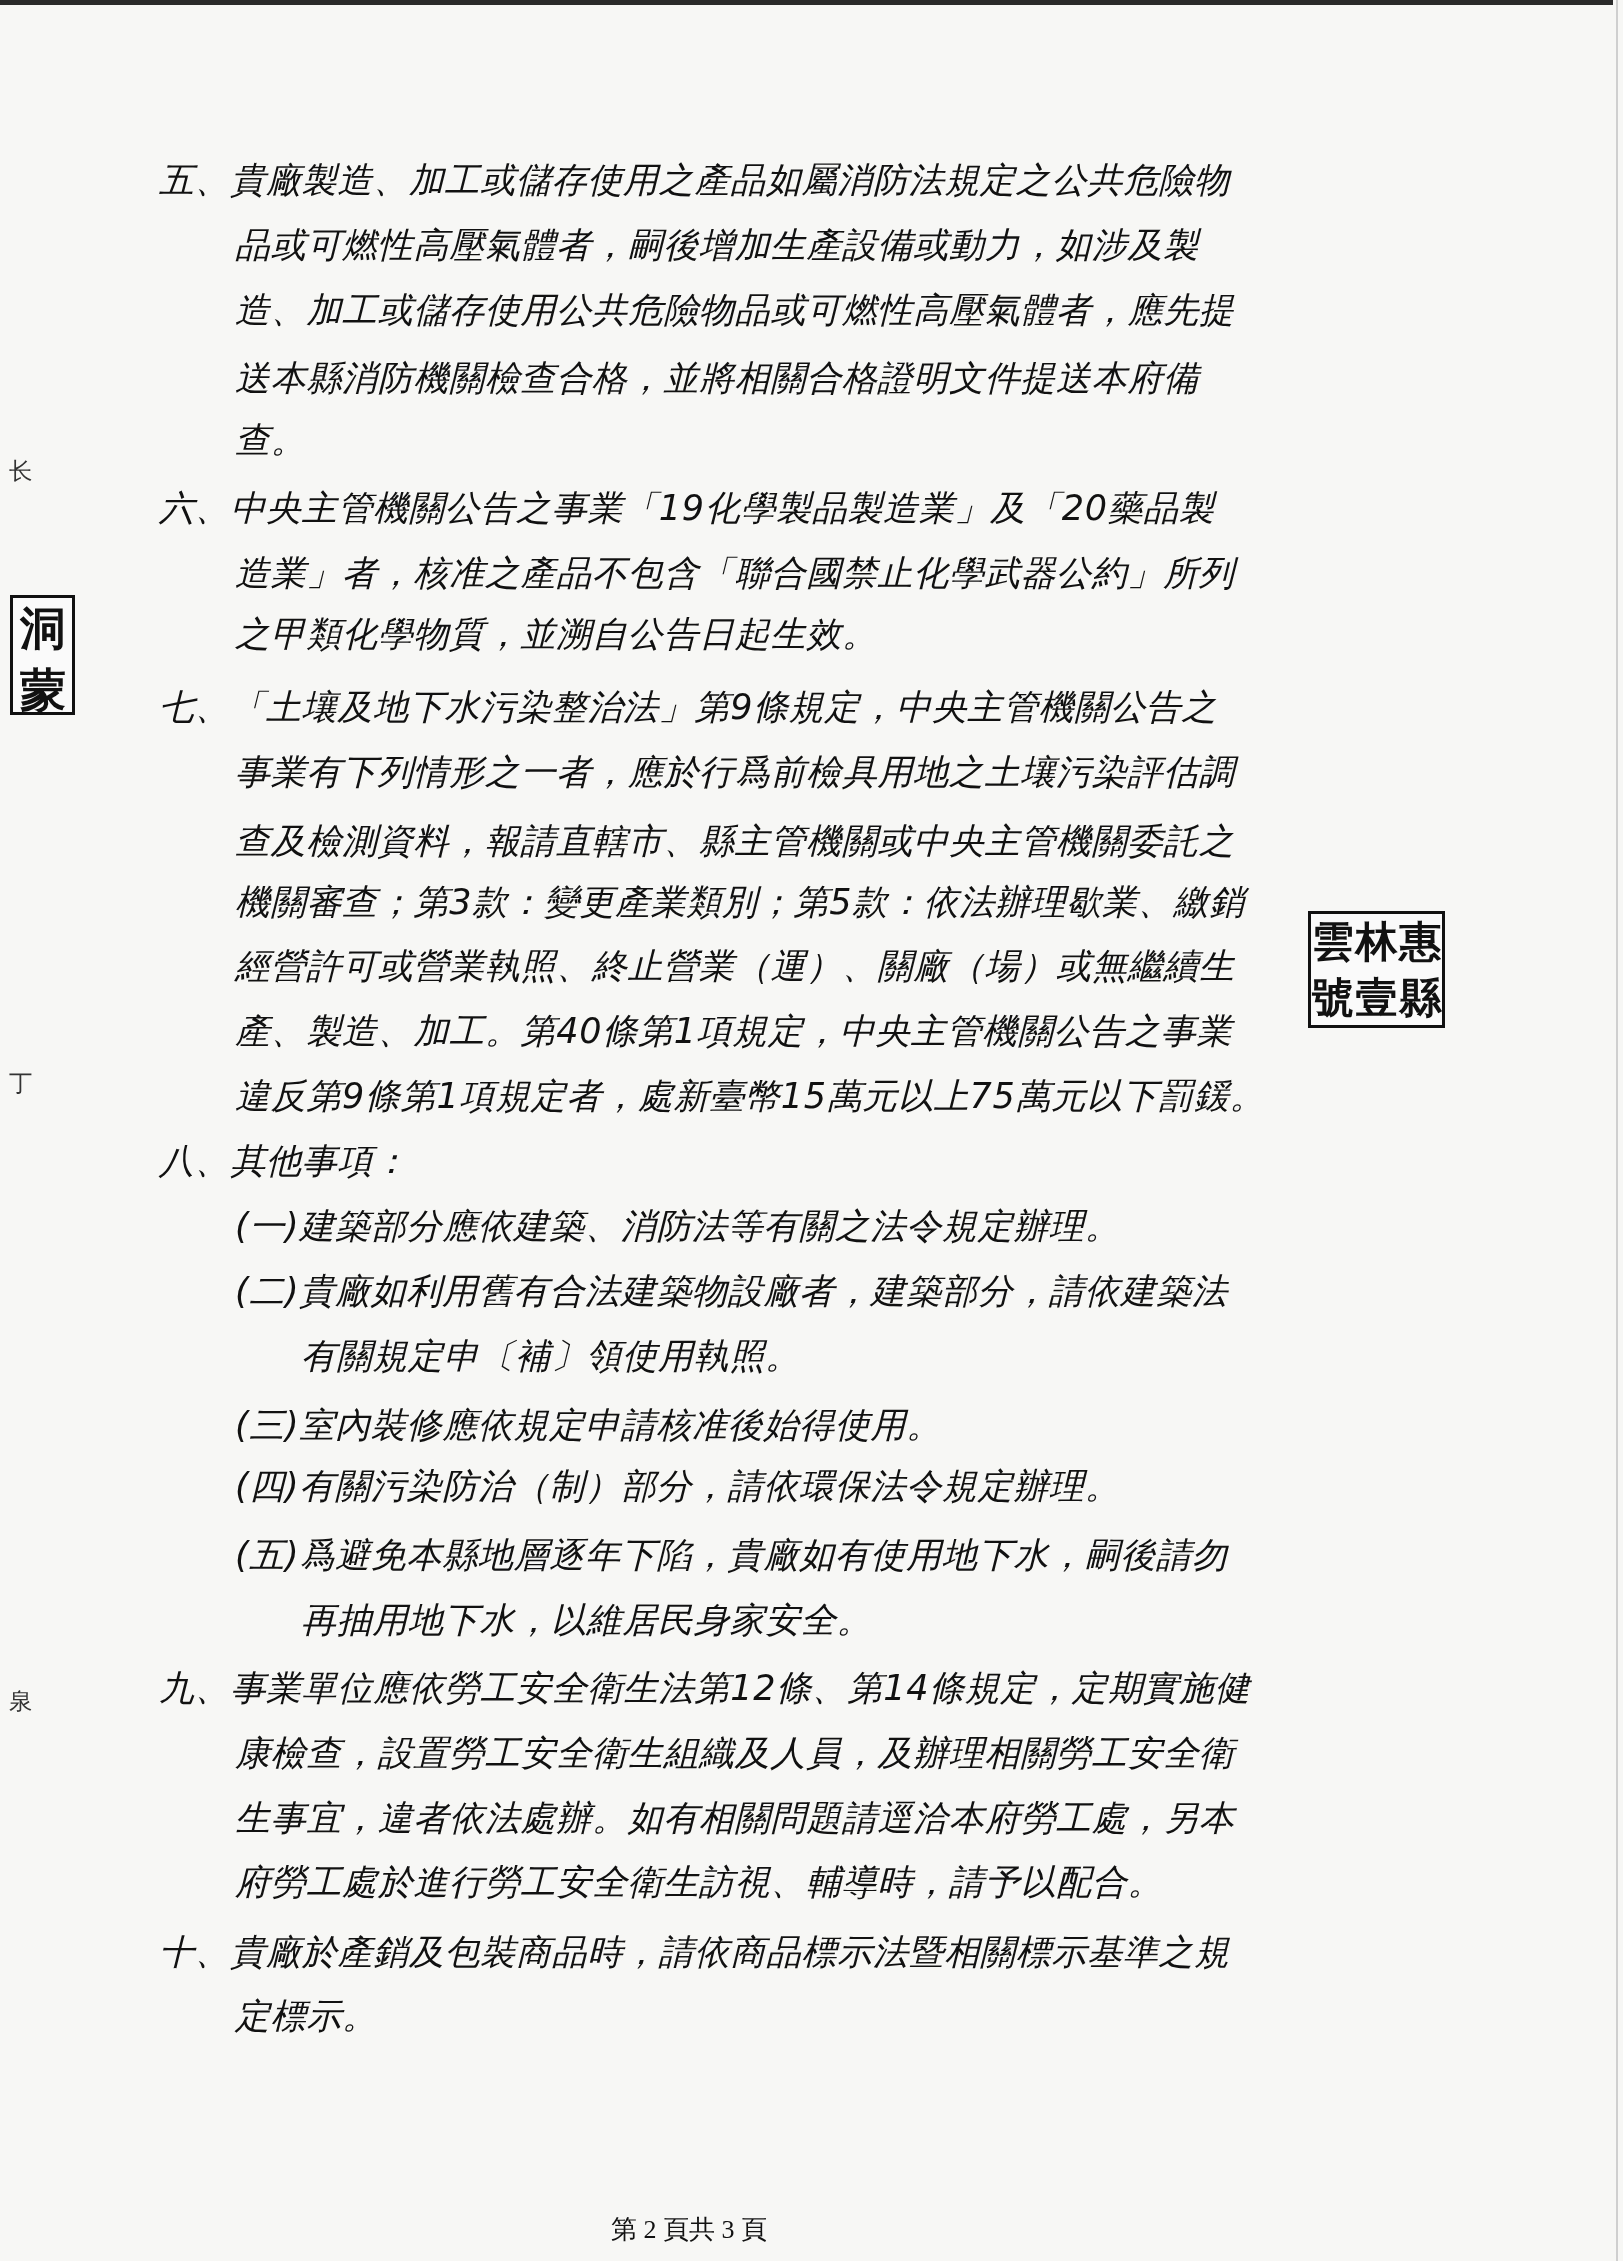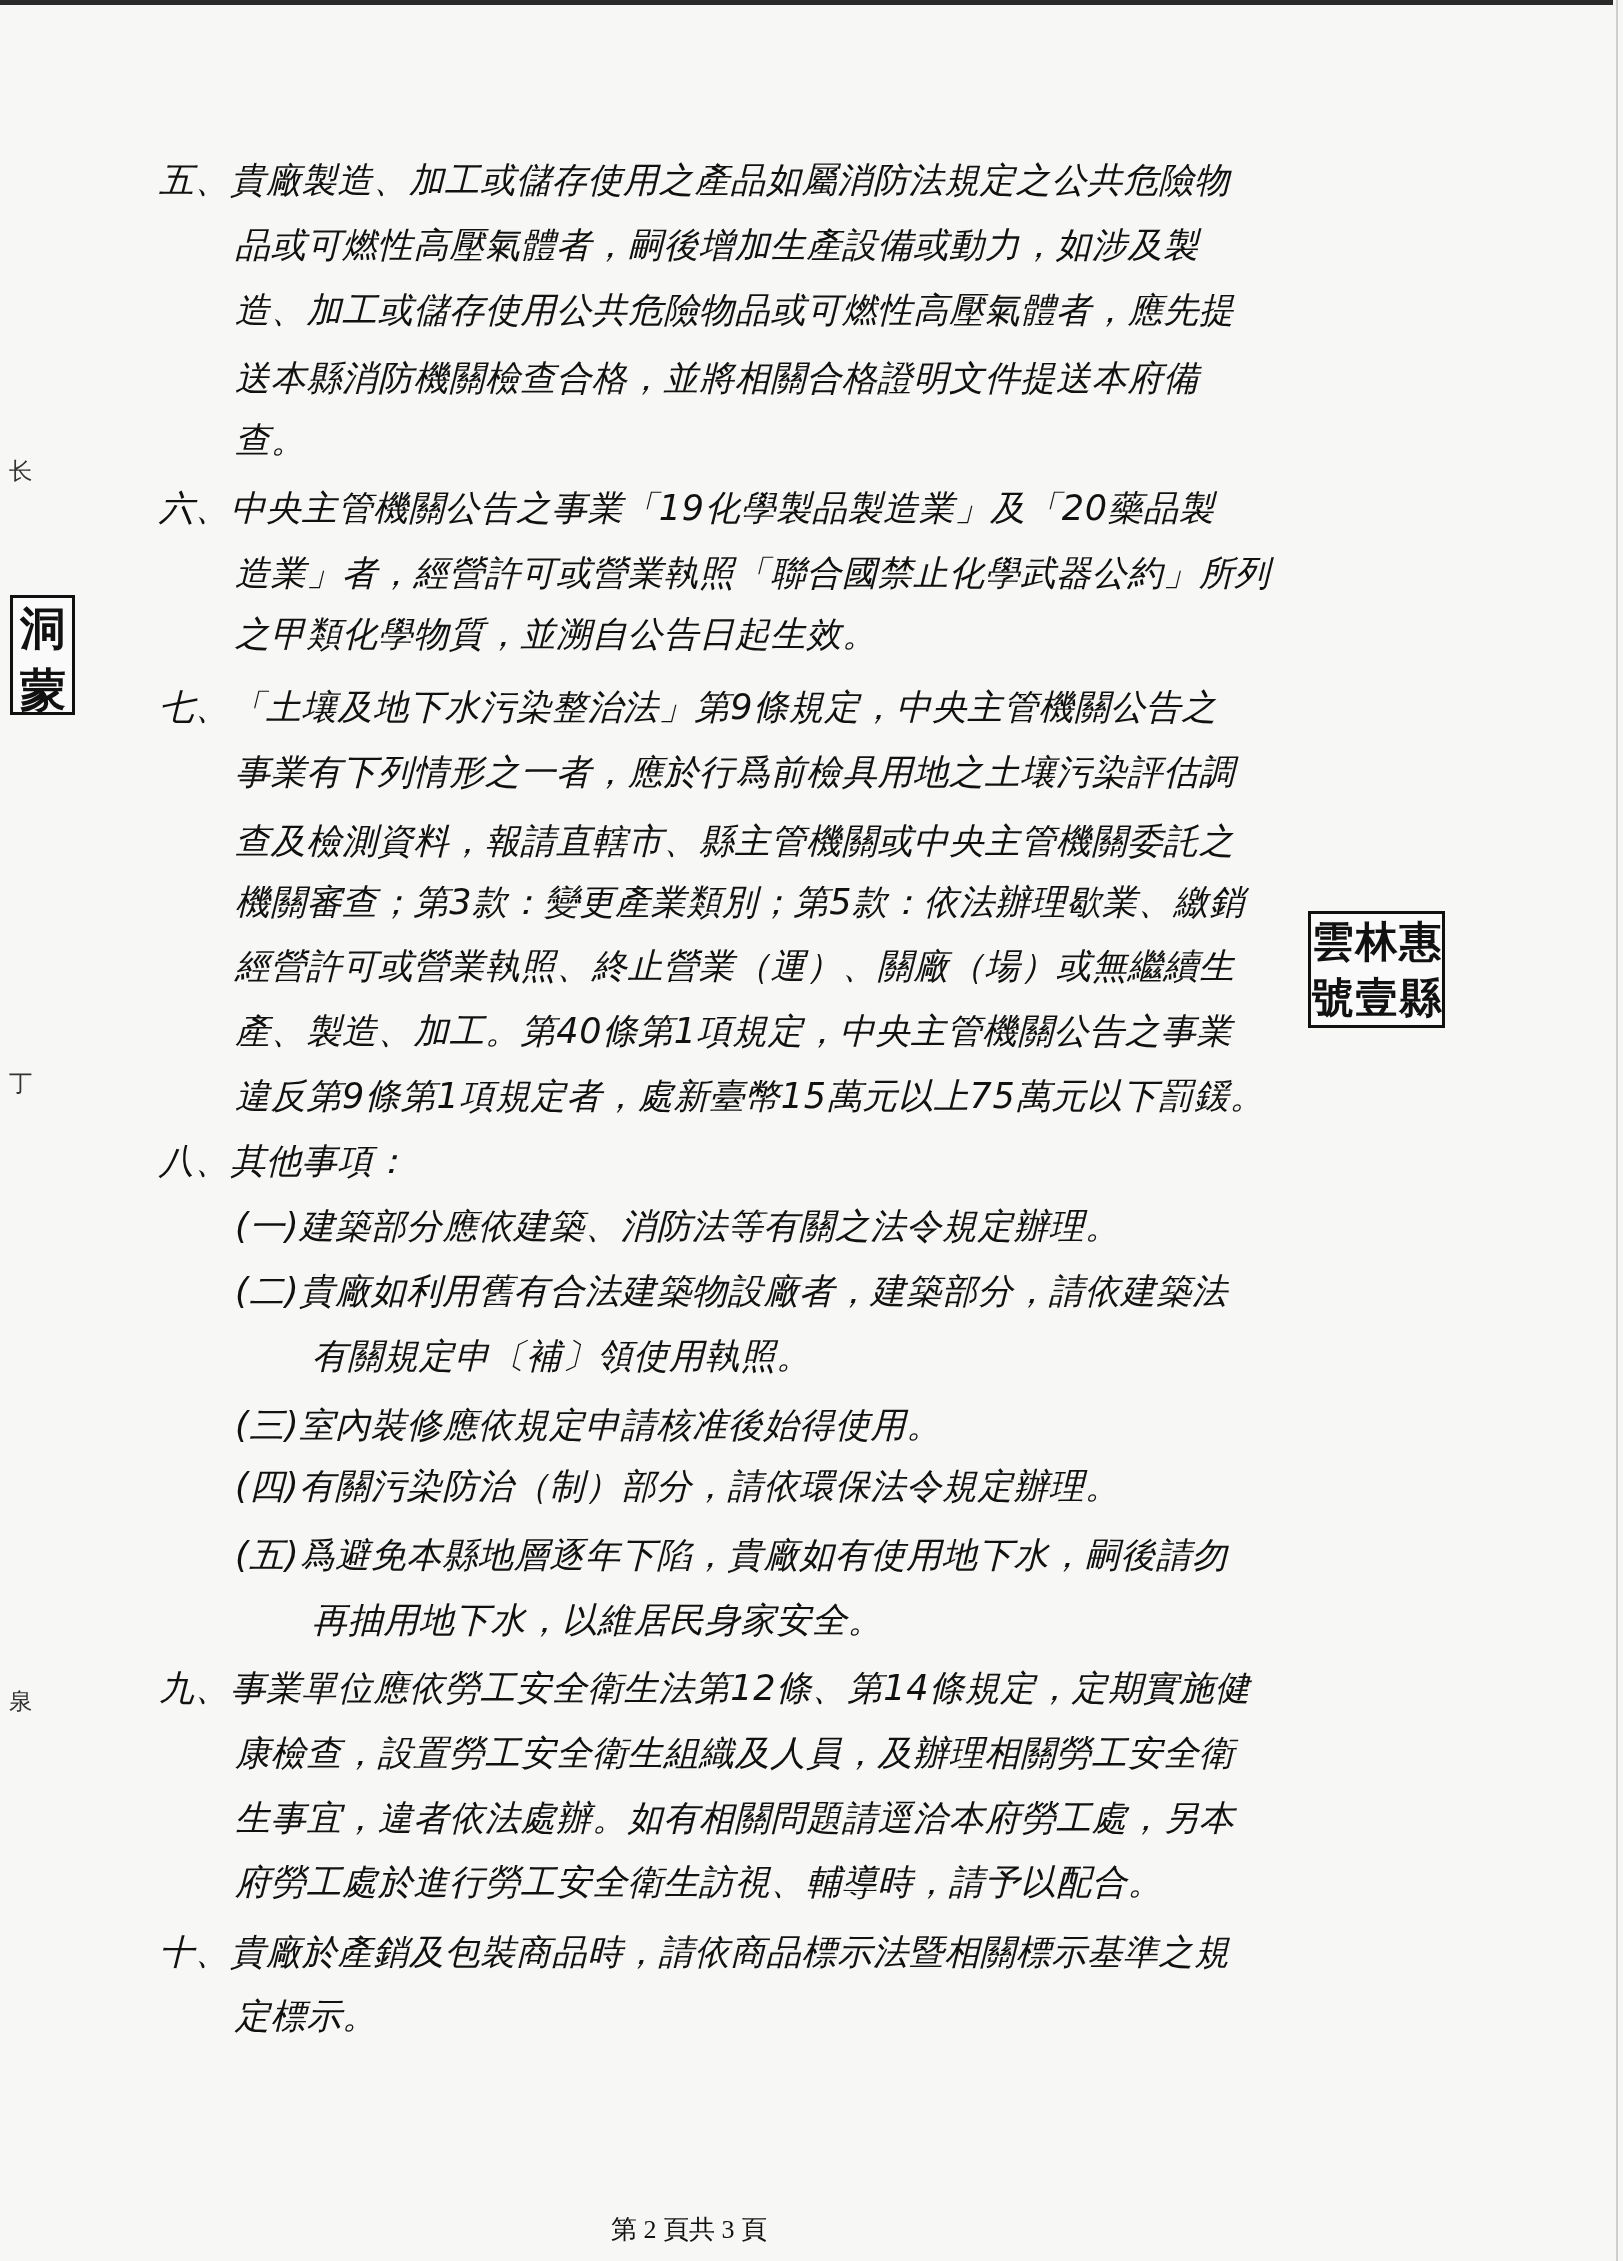--- a/index.html
+++ b/index.html
@@ -11,21 +11,21 @@
   }
   .top-edge { position:absolute; left:0; top:0; width:1613px; height:5.2px; background:#2a2a2a; }
   .right-edge { position:absolute; right:6.5px; top:0; width:2px; height:2261px; background:#cfcfcf; }
   .line {
     position:absolute; font-size:35px; line-height:42px; white-space:nowrap;
     letter-spacing:0.7px;
     font-style:italic;
   }
   .num { left:159px; }
   .body1 { left:235px; }
-  .body2 { left:312px;text-align:center; }
+  .body2 { left:301px;text-align:center; }
   .seal {
     position:absolute; border:3.9px solid #111; background:#fafafa;
     display:grid; grid-template-columns:repeat(3,1fr); grid-template-rows:1fr 1fr;
     font-family:"DejaVu Serif","Liberation Serif",serif; font-weight:bold; color:#111;
     align-items:center; justify-items:center; box-sizing:border-box;
   }
   .seal-right { left:1308px; top:911px; width:137px; height:117px; font-size:42px; }
   .seal-left { left:10.4px; top:595px; width:65px; height:120px; grid-template-columns:1fr; font-size:46px; }
   .margin-glyph { position:absolute; left:9px; font-size:23.4px; color:#333; }
   .page-no { position:absolute; left:611px; top:2212px; font-size:26px; font-weight:normal; font-family:"Liberation Serif","DejaVu Serif",serif; }
@@ -39,21 +39,21 @@
 <div>
   <div class="line num" style="top:159px">五、貴廠製造、加工或儲存使用之產品如屬消防法規定之公共危險物</div>
   <div class="line body1" style="top:224px">品或可燃性高壓氣體者，嗣後增加生產設備或動力，如涉及製</div>
   <div class="line body1" style="top:289px">造、加工或儲存使用公共危險物品或可燃性高壓氣體者，應先提</div>
   <div class="line body1" style="top:357px">送本縣消防機關檢查合格，並將相關合格證明文件提送本府備</div>
   <div class="line body1" style="top:419px">查。</div>
 </div>
 
 <div>
   <div class="line num" style="top:487px">六、中央主管機關公告之事業「19化學製品製造業」及「20藥品製</div>
-  <div class="line body1" style="top:552px">造業」者，經營許可或營業執照「聯合國禁止化學武器公約」所列</div>
+  <div class="line body1" style="top:552px">造業」者，核准之產品不包含「聯合國禁止化學武器公約」所列</div>
   <div class="line body1" style="top:613px">之甲類化學物質，並溯自公告日起生效。</div>
 </div>
 
 <div>
   <div class="line num" style="top:686px">七、「土壤及地下水污染整治法」第9條規定，中央主管機關公告之</div>
   <div class="line body1" style="top:751px">事業有下列情形之一者，應於行爲前檢具用地之土壤污染評估調</div>
   <div class="line body1" style="top:820px">查及檢測資料，報請直轄市、縣主管機關或中央主管機關委託之</div>
   <div class="line body1" style="top:881px">機關審查；第3款：變更產業類別；第5款：依法辦理歇業、繳銷</div>
   <div class="line body1" style="top:945px">經營許可或營業執照、終止營業（運）、關廠（場）或無繼續生</div>
   <div class="line body1" style="top:1010px">產、製造、加工。第40條第1項規定，中央主管機關公告之事業</div>

